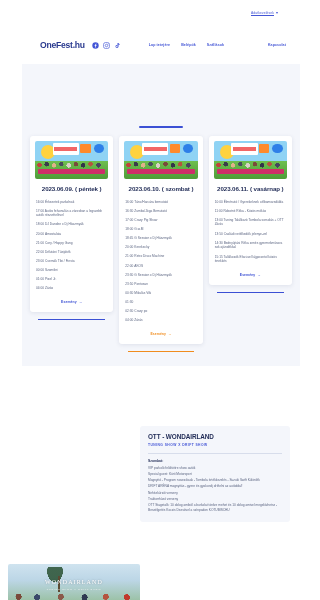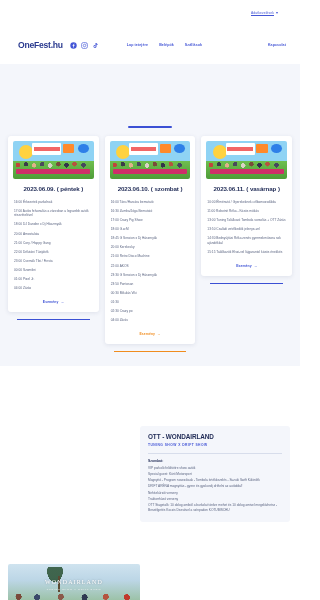--- a/index.html
+++ b/index.html
@@ -2,21 +2,21 @@
 <html lang="hu"><head>
 <meta charset="utf-8">
 <style>
   * { box-sizing: border-box; margin: 0; padding: 0; }
   html, body {
     width: 300px; height: 600px;
     font-family: "Liberation Sans", sans-serif;
     background: #ffffff;
     overflow: hidden;
   }
-  .page { position: relative; width: 300px; height: 600px; background: #fff; }
+  .page { position: relative; width: 300px; height: 600px; background: #fff; padding-left: 22px; }
 
   
   .utility-bar {
     height: 26px;
     background: #ffffff;
     display: flex;
     align-items: center;
     justify-content: flex-end;
     padding: 0 22px;
   }

